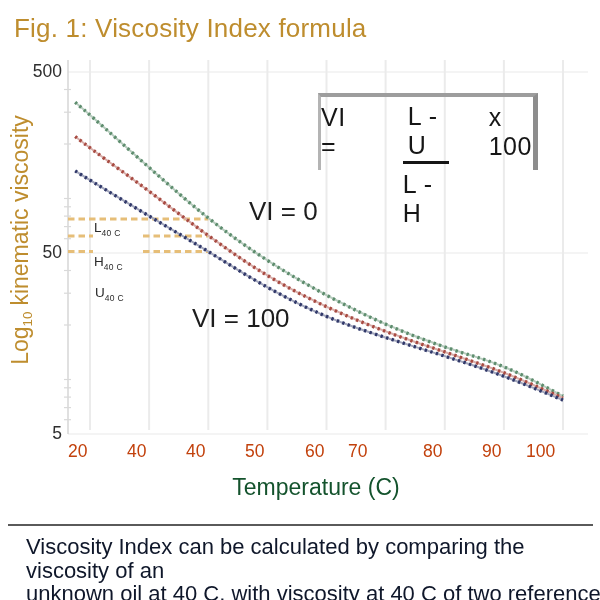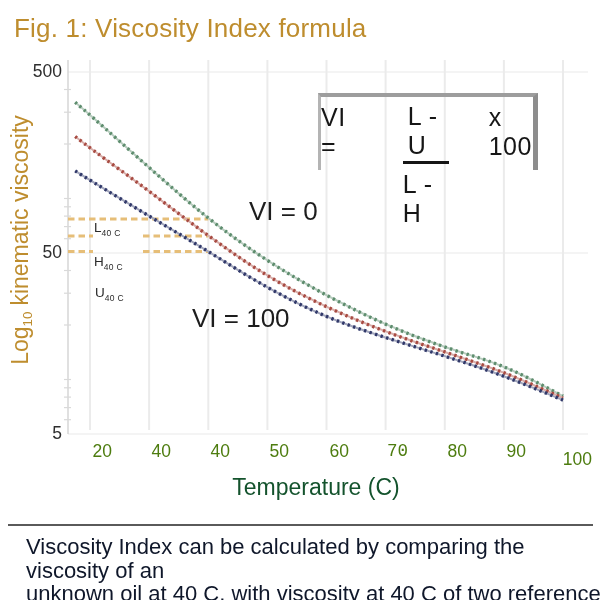--- a/index.html
+++ b/index.html
@@ -16,22 +16,22 @@
     position:absolute;left:21px;top:240px;
     transform:translate(-50%,-50%) rotate(-90deg);
     white-space:nowrap;font-size:23px;color:#BE8D2E;
   }
   .y-axis-title .sub{font-size:0.58em;vertical-align:-0.3em;}
   .y-axis-title .rest{margin-left:6px;}
   .x-axis-title{
     position:absolute;left:68px;top:474px;width:496px;text-align:center;
     font-size:23px;color:#14532d;
   }
-  .x-tick{position:absolute;top:441px;width:44px;text-align:right;
-    font-size:17.5px;color:#4d7c0f;}
+  .x-tick{position:absolute;top:441px;width:44px;text-align:left;
+    font-size:17.5px;color:#c2410c;}
   .y-tick{position:absolute;left:14px;width:48px;text-align:right;
     font-size:17.5px;color:#2e2e2e;}
   .formula-box{
     position:absolute;left:318px;top:93px;width:212px;height:68px;
     border-top:4px solid #9d9d9d;border-left:3px solid #b4b4b4;border-right:5px solid #8d8d8d;
     display:flex;justify-content:center;align-items:flex-start;
     padding-top:5px;background:transparent;
   }
   .formula{display:flex;align-items:flex-start;color:#161616;font-size:25px;letter-spacing:.5px;gap:40px;}
   .formula .lhs{margin-right:9px;padding-top:1px;}
@@ -131,20 +131,20 @@
   <div class="footer-text">
     <div>Viscosity Index can be calculated by comparing the viscosity of an</div>
     <div>unknown oil at 40 C, with viscosity at 40 C of two reference oils L and H.</div>
   </div>
 
 <div class="x-tick" style="left: 68px;">20</div>
     <div class="x-tick" style="left: 127px;">40</div>
     <div class="x-tick" style="left: 186px;">40</div>
     <div class="x-tick" style="left: 245px;">50</div>
     <div class="x-tick" style="left: 305px;">60</div>
-    <div class="x-tick" style="left: 364px; font-family: Liberation Mono, monospace;">70</div>
+    <div class="x-tick" style="left: 348px;">70</div>
     <div class="x-tick" style="left: 423px;">80</div>
     <div class="x-tick" style="left: 482px;">90</div>
-    <div class="x-tick" style="left: 548px; margin-top: 8px;">100</div>
+    <div class="x-tick" style="left: 526px;">100</div>
     <div class="y-tick" style="top: 61px;">500</div>
     <div class="y-tick" style="top: 242px;">50</div>
     <div class="y-tick" style="top: 423px;">5</div>
   </div>
 
 </body></html>

